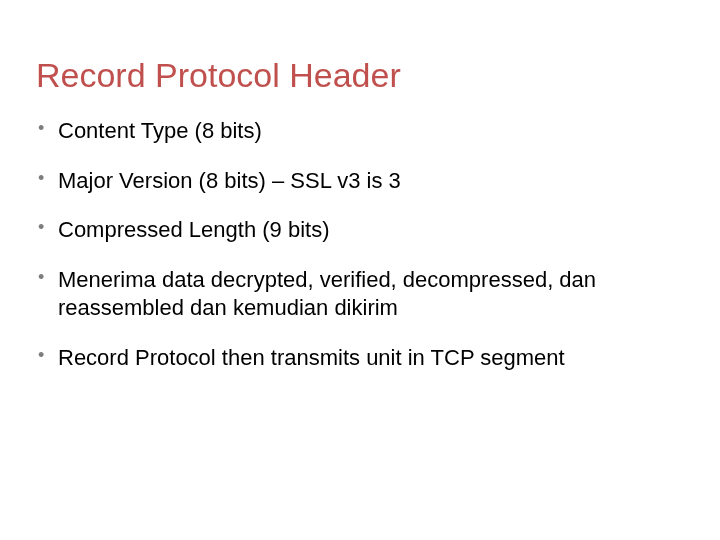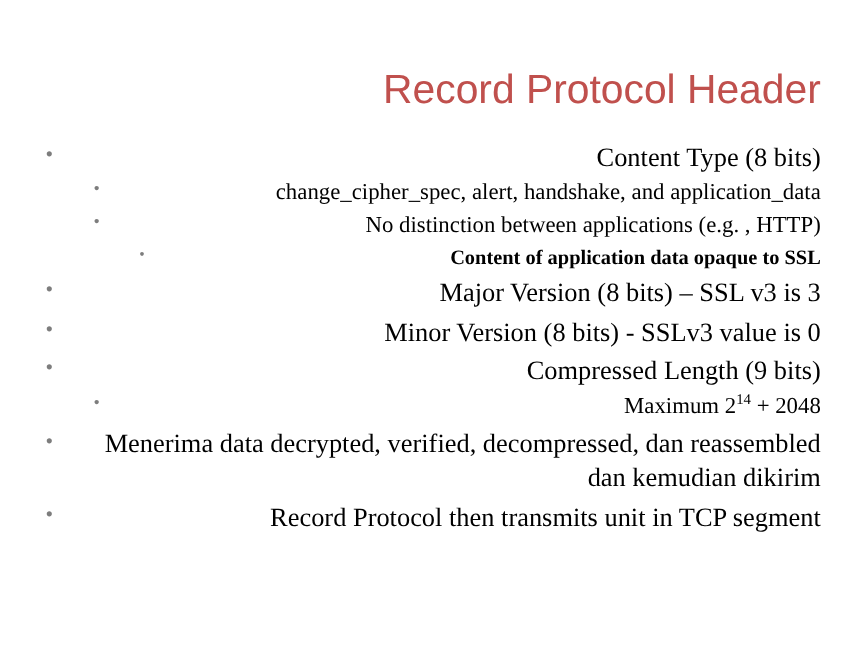--- a/index.html
+++ b/index.html
@@ -9,21 +9,20 @@
     height: 540px;
     background: #ffffff;
     font-family: Arial, Helvetica, sans-serif;
     color: #000;
   }
   .slide {
     box-sizing: border-box;
     width: 720px;
     height: 451px;
     padding: 56px 36px 20px 36px;
-    text-align: right;
   }
   .title {
     color: #c0504d;
     font-size: 34px;
     font-weight: 400;
     margin: 0 0 22px 0;
     line-height: 1.15;
   }
   ul {
     list-style: none;
@@ -31,22 +30,21 @@
     padding: 0;
   }
   li {
     position: relative;
   }
   
   .lvl1 > li {
     font-size: 22px;
     line-height: 1.3;
     padding-left: 22px;
-    margin: 4px 0;
-    font-family: Liberation Serif, serif;
+    margin: 21px 0;
   }
   .lvl1 > li::before {
     content: "•";
     position: absolute;
     left: 2px;
     top: 0;
     color: #7d7d7d;
     font-size: 18px;
   }
   
@@ -95,49 +93,28 @@
 </style>
 </head>
 <body>
 
 <div class="slide">
   <h1 class="title">Record Protocol Header</h1>
   <ul class="lvl1">
 
     <li>
       <span>Content Type (8 bits)</span>
-      <ul class="lvl2">
-        <li>
-          <span>change_cipher_spec, alert, handshake, and application_data</span>
-        </li>
-        <li>
-          <span>No distinction between applications (e.g. , HTTP)</span>
-          <ul class="lvl3">
-            <li>
-              <span>Content of application data opaque to SSL</span>
-            </li>
-          </ul>
-        </li>
-      </ul>
     </li>
 
     <li>
       <span>Major Version (8 bits) – SSL v3 is 3</span>
     </li>
-    <li>
-      <span>Minor Version (8 bits) - SSLv3 value is 0</span>
-    </li>
 
     <li>
       <span>Compressed Length (9 bits)</span>
-      <ul class="lvl2">
-        <li>
-          <span>Maximum 2<sup>14</sup> + 2048</span>
-        </li>
-      </ul>
     </li>
 
     <li>
       <span>Menerima data decrypted, verified, decompressed, dan reassembled dan kemudian dikirim</span>
     </li>
     <li>
       <span>Record Protocol then transmits unit in TCP segment</span>
     </li>
 
   </ul>

